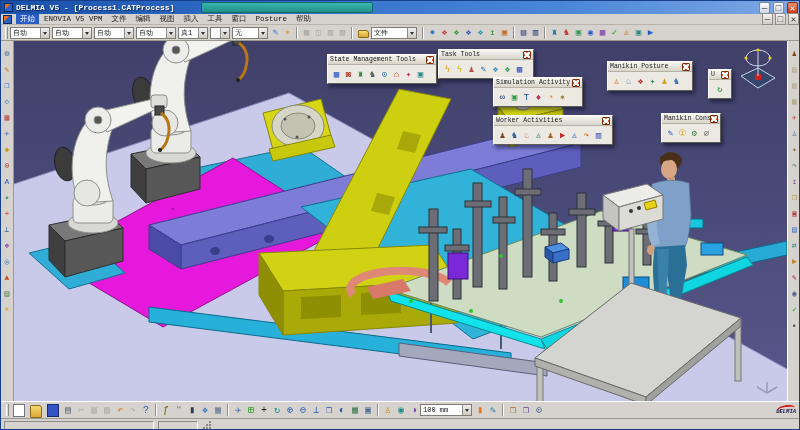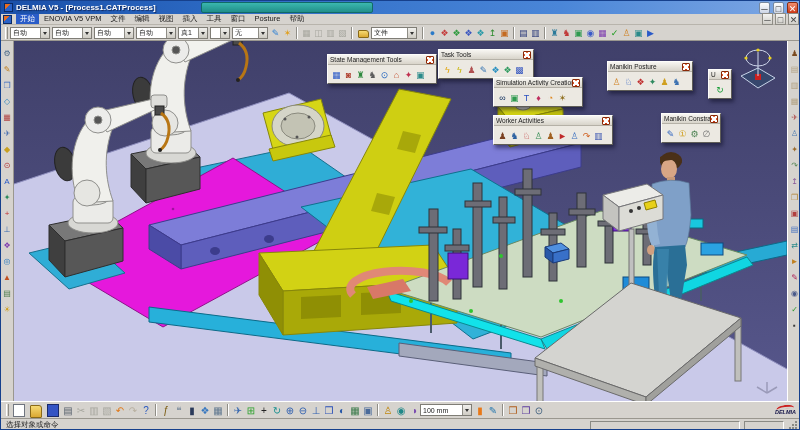--- a/index.html
+++ b/index.html
@@ -1,19 +1,19 @@
 <!DOCTYPE html>
 <html><head>
 <meta charset="utf-8">
 <style>
   * { margin:0; padding:0; box-sizing:border-box; }
   html,body { background:#9aa0a8; }
   .app{
     position:relative; width:800px; height:430px; overflow:hidden;
-    font-family:Liberation Sans, sans-serif; background:#d6d3ce;
+    font-family:Liberation Mono, monospace; background:#d6d3ce;
     border:1px solid #16408c; user-select:none;
   }
   
   .titlebar{
     position:absolute; left:0; top:0; width:800px; height:13px;
     background:linear-gradient(90deg,#16folder?,#000); 
     background:linear-gradient(90deg,#1a4fa8 0%,#2e6cc6 30%,#4a86d8 70%,#7fa8e4 100%);
     display:flex; align-items:center; padding:0 3px; color:#fff;
   }
   .app-icon{ width:9px; height:9px; margin-right:3px;
@@ -632,19 +632,18 @@
         <span class="icn" style="color: rgb(96, 64, 160);">❒</span>
         <span class="icn" style="color: rgb(64, 97, 127);">⊙</span>
       </span>
     <span class="brand">
       <span class="swoosh"></span>
       <span class="brand-txt">DELMIA</span>
     </span>
   </div>
 
   <div class="statusbar">
-    <span class="status-msg">选择对象或命令</span>
     <span class="scell" style="width:150px"></span>
     <span class="scell" style="width:40px"></span>
     <span class="gripdots"></span>
   </div>
 
 </div>
 
 </body></html>

